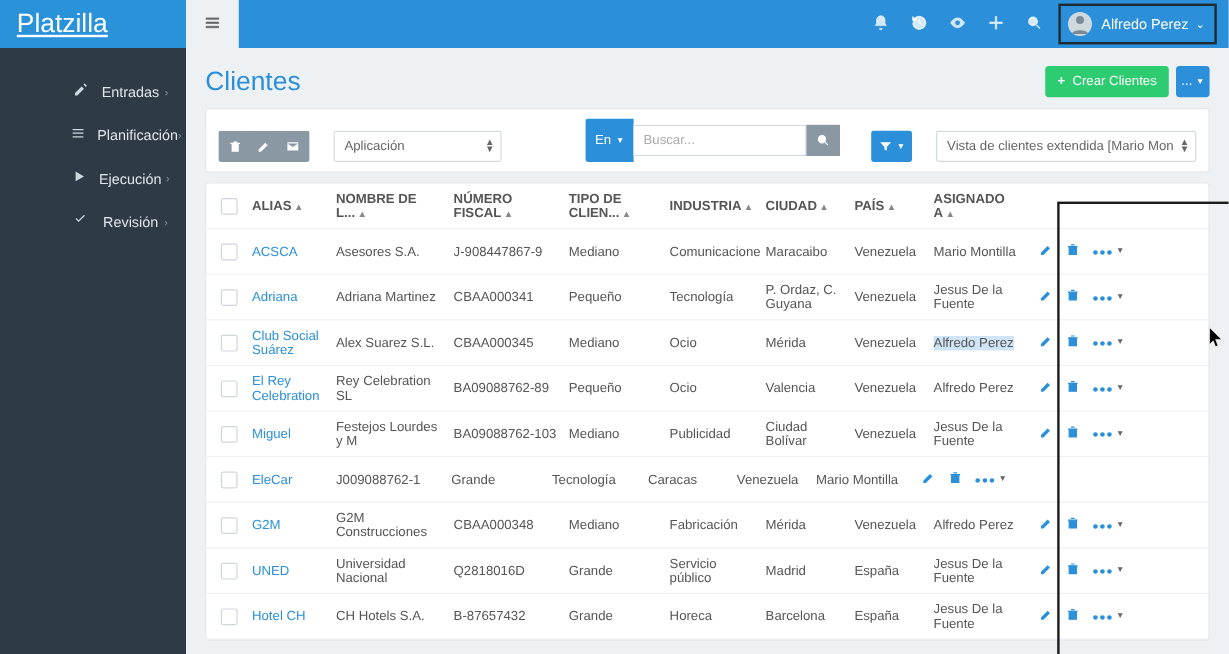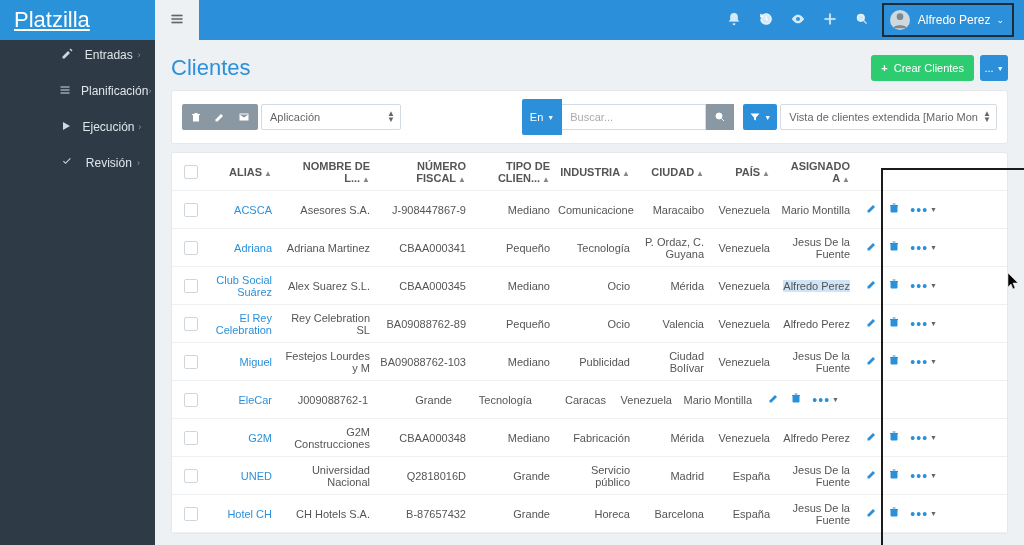--- a/index.html
+++ b/index.html
@@ -3,21 +3,21 @@
 <meta charset="utf-8">
 <style>
   * { box-sizing: border-box; }
   html, body { margin:0; padding:0; font-family: "Helvetica Neue", Arial, sans-serif; font-size:12px; color:#555; background:#edf1f4; }
   .app { width:1024px; height:545px; overflow:hidden; display:flex; position:relative; }
   
   
   .sidebar { width:155px; background:#2e3a46; color:#cfd8dc; display:flex; flex-direction:column; }
   .logo { height:40px; background:#2a92d9; color:#fff; font-size:22px; font-weight:500; display:flex; align-items:center; padding-left:14px; font-family:"Segoe UI", Arial, sans-serif;text-decoration:underline; }
   .nav { padding-top:8px; }
-  .nav-item { display:flex; align-items:flex-start; height:36px; padding:0 10px 0 14px; font-size:12px; color:#dfe6ea; cursor:pointer; position:relative;margin-left:45px; }
+  .nav-item { display:flex; align-items:flex-end; height:36px; padding:0 10px 0 14px; font-size:12px; color:#dfe6ea; cursor:pointer; position:relative;margin-left:45px; }
   .nav-item .ic { width:18px; text-align:center; margin-right:10px; font-size:12px; color:#cfd8dc; }
   .nav-item .caret { margin-left:auto; width:14px; height:14px; border-radius:50%; display:flex; align-items:center; justify-content:center; font-size:9px; color:#8a98a4; }
   
   
   .main { flex:1; display:flex; flex-direction:column; }
   
   
   .topbar { height:40px; background:#2b90d9; display:flex; align-items:center; color:#fff; }
   .hamburger { width:44px; text-align:center; font-size:18px; cursor:pointer; color:#444a54; background:#edf1f4; height:40px; display:flex; align-items:center; justify-content:center; border-right:none; }
   .hamburger span { color:#666; }
@@ -34,39 +34,39 @@
   .page { flex:1; padding:6px 16px 0 16px; overflow:hidden; position:relative; }
   .page-head { display:flex; align-items:center; height:44px; }
   .page-title { font-size:22px; color:#2b90d9; font-weight:400; }
   .page-head .gap { flex:1; }
   .btn { display:inline-flex; align-items:center; height:26px; border-radius:3px; padding:0 10px; font-size:11px; cursor:pointer; color:#fff; border:none; }
   .btn-green { background:#2ecc71; margin-right:6px; }
   .btn-green .plus { margin-right:6px; font-weight:bold; }
   .btn-blue-dd { background:#2b90d9; width:28px; justify-content:center; }
   
   
-  .toolbar { background:#fff; border:1px solid #e4e8ec; border-radius:3px; padding:8px 10px; display:flex; align-items:center; gap:3px; margin-bottom:8px; }
+  .toolbar { background:#fff; border:1px solid #e4e8ec; border-radius:3px; padding:8px 10px; display:flex; align-items:flex-end; gap:20px; margin-bottom:8px; }
   .tb-grey { width:28px; height:26px; background:#8a98a4; color:#fff; display:flex; align-items:center; justify-content:center; border-radius:2px; cursor:pointer; font-size:12px; }
   .tb-grey + .tb-grey { margin-left:-4px; }
   .tb-group { display:flex; border-radius:2px; overflow:hidden; }
   .tb-group .tb-grey { border-radius:0; }
   .select { position:relative; height:26px; border:1px solid #d4dbe0; display:flex; align-items:center; padding:0 18px 0 8px; font-size:11px; color:#666; min-width:140px; background:#fff; border-radius:2px; }
   .select .dd { position:absolute; right:5px; font-size:8px; color:#666; line-height:6px; }
   .en-btn { background:#2b90d9; color:#fff; height:36px; padding:0 8px; display:flex; align-items:center; font-size:11px; border-radius:2px 0 0 2px; cursor:pointer; }
   .en-btn .tri { font-size:7px; margin-left:4px; }
   .search { height:26px; border:1px solid #d4dbe0; border-left:none; padding:0 8px; font-size:11px; width:144px; outline:none; color:#555; }
   .search::placeholder { color:#aaa; }
   .srch-btn { width:28px; height:26px; background:#8a98a4; color:#fff; display:flex; align-items:center; justify-content:center; cursor:pointer; }
   .filter-btn { width:34px; height:26px; background:#2b90d9; color:#fff; display:flex; align-items:center; justify-content:center; cursor:pointer; font-size:11px; border-radius:2px; margin-left:6px; }
   .view-select { flex-shrink:1; min-width:170px; }
   .tb-spacer { flex:1; }
   
   
   .grid { background:#fff; border:1px solid #e4e8ec; border-radius:3px; }
-  .row { display:flex; align-items:center; min-height:38px; border-bottom:1px solid #eef1f3; padding:4px 4px;text-align:right; }
+  .row { display:flex; align-items:center; min-height:38px; border-bottom:1px solid #eef1f3; padding:4px 4px; }
   .row.head { font-weight:bold; color:#555; font-size:10px; text-transform:none; }
   .cell { padding:2px 4px; font-size:11px; color:#555; overflow:hidden; }
   .c-chk { width:30px; display:flex; justify-content:center; }
   .chk { width:14px; height:14px; border:1px solid #cfd6db; border-radius:2px; background:#fff; cursor:pointer; }
   .c-alias { width:70px; }
   .c-nom { width:98px; }
   .c-fisc { width:96px; }
   .c-tipo { width:84px; }
   .c-ind { width:80px; }
   .c-ciu { width:74px; }

